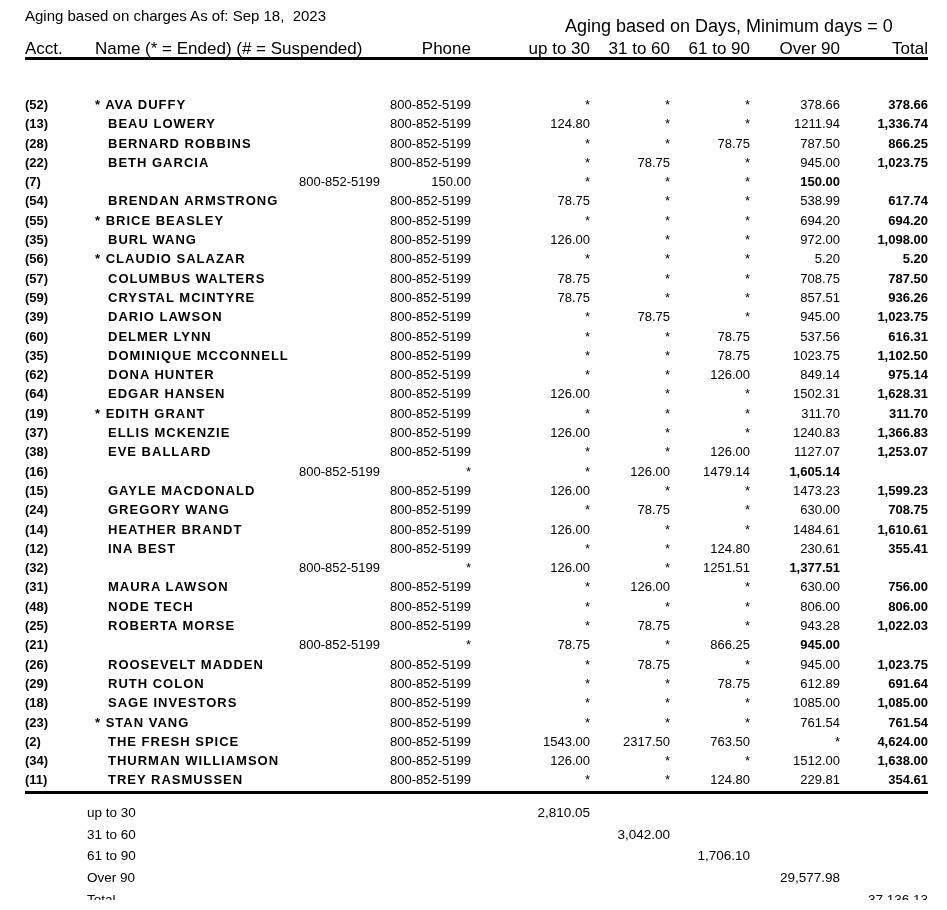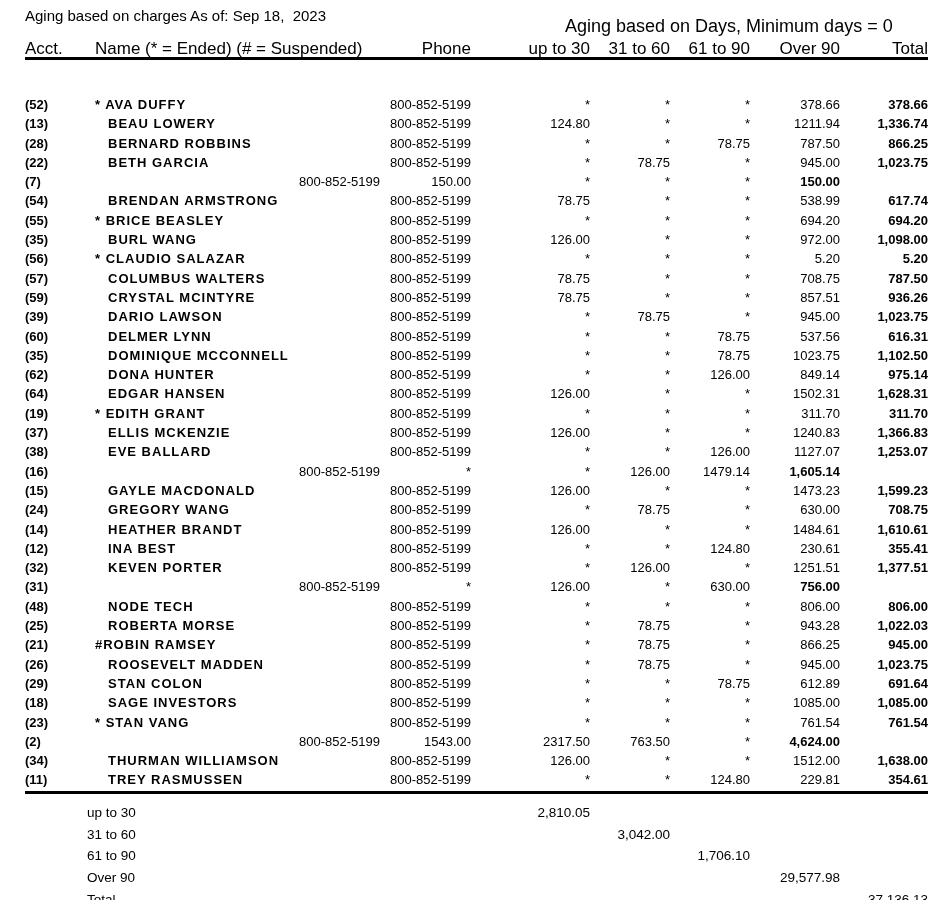--- a/index.html
+++ b/index.html
@@ -287,30 +287,30 @@
         <div class="cell name ind">INA BEST</div>
         <div class="cell num">800-852-5199</div>
         <div class="cell num">*</div>
         <div class="cell num">*</div>
         <div class="cell num">124.80</div>
         <div class="cell num">230.61</div>
         <div class="cell num total">355.41</div>
       </div>
       <div class="grid row">
         <div class="cell acct">(32)</div>
-        <div class="cell name ind">KEVEN PORTER</div>
         <div class="cell num">800-852-5199</div>
         <div class="cell num">*</div>
         <div class="cell num">126.00</div>
         <div class="cell num">*</div>
         <div class="cell num">1251.51</div>
         <div class="cell num total">1,377.51</div>
       </div>
       <div class="grid row">
         <div class="cell acct">(31)</div>
+        <div class="cell name ind">MAURA LAWSON</div>
         <div class="cell num">800-852-5199</div>
         <div class="cell num">*</div>
         <div class="cell num">126.00</div>
         <div class="cell num">*</div>
         <div class="cell num">630.00</div>
         <div class="cell num total">756.00</div>
       </div>
       <div class="grid row">
         <div class="cell acct">(48)</div>
         <div class="cell name ind">NODE TECH</div>
@@ -326,41 +326,40 @@
         <div class="cell name ind">ROBERTA MORSE</div>
         <div class="cell num">800-852-5199</div>
         <div class="cell num">*</div>
         <div class="cell num">78.75</div>
         <div class="cell num">*</div>
         <div class="cell num">943.28</div>
         <div class="cell num total">1,022.03</div>
       </div>
       <div class="grid row">
         <div class="cell acct">(21)</div>
-        <div class="cell name">#ROBIN RAMSEY</div>
         <div class="cell num">800-852-5199</div>
         <div class="cell num">*</div>
         <div class="cell num">78.75</div>
         <div class="cell num">*</div>
         <div class="cell num">866.25</div>
         <div class="cell num total">945.00</div>
       </div>
       <div class="grid row">
         <div class="cell acct">(26)</div>
         <div class="cell name ind">ROOSEVELT MADDEN</div>
         <div class="cell num">800-852-5199</div>
         <div class="cell num">*</div>
         <div class="cell num">78.75</div>
         <div class="cell num">*</div>
         <div class="cell num">945.00</div>
         <div class="cell num total">1,023.75</div>
       </div>
       <div class="grid row">
         <div class="cell acct">(29)</div>
-        <div class="cell name ind">STAN COLON</div>
+        <div class="cell name ind">RUTH COLON</div>
         <div class="cell num">800-852-5199</div>
         <div class="cell num">*</div>
         <div class="cell num">*</div>
         <div class="cell num">78.75</div>
         <div class="cell num">612.89</div>
         <div class="cell num total">691.64</div>
       </div>
       <div class="grid row">
         <div class="cell acct">(18)</div>
         <div class="cell name ind">SAGE INVESTORS</div>
@@ -376,20 +375,21 @@
         <div class="cell name">* STAN VANG</div>
         <div class="cell num">800-852-5199</div>
         <div class="cell num">*</div>
         <div class="cell num">*</div>
         <div class="cell num">*</div>
         <div class="cell num">761.54</div>
         <div class="cell num total">761.54</div>
       </div>
       <div class="grid row">
         <div class="cell acct">(2)</div>
+        <div class="cell name ind">THE FRESH SPICE</div>
         <div class="cell num">800-852-5199</div>
         <div class="cell num">1543.00</div>
         <div class="cell num">2317.50</div>
         <div class="cell num">763.50</div>
         <div class="cell num">*</div>
         <div class="cell num total">4,624.00</div>
       </div>
       <div class="grid row">
         <div class="cell acct">(34)</div>
         <div class="cell name ind">THURMAN WILLIAMSON</div>

